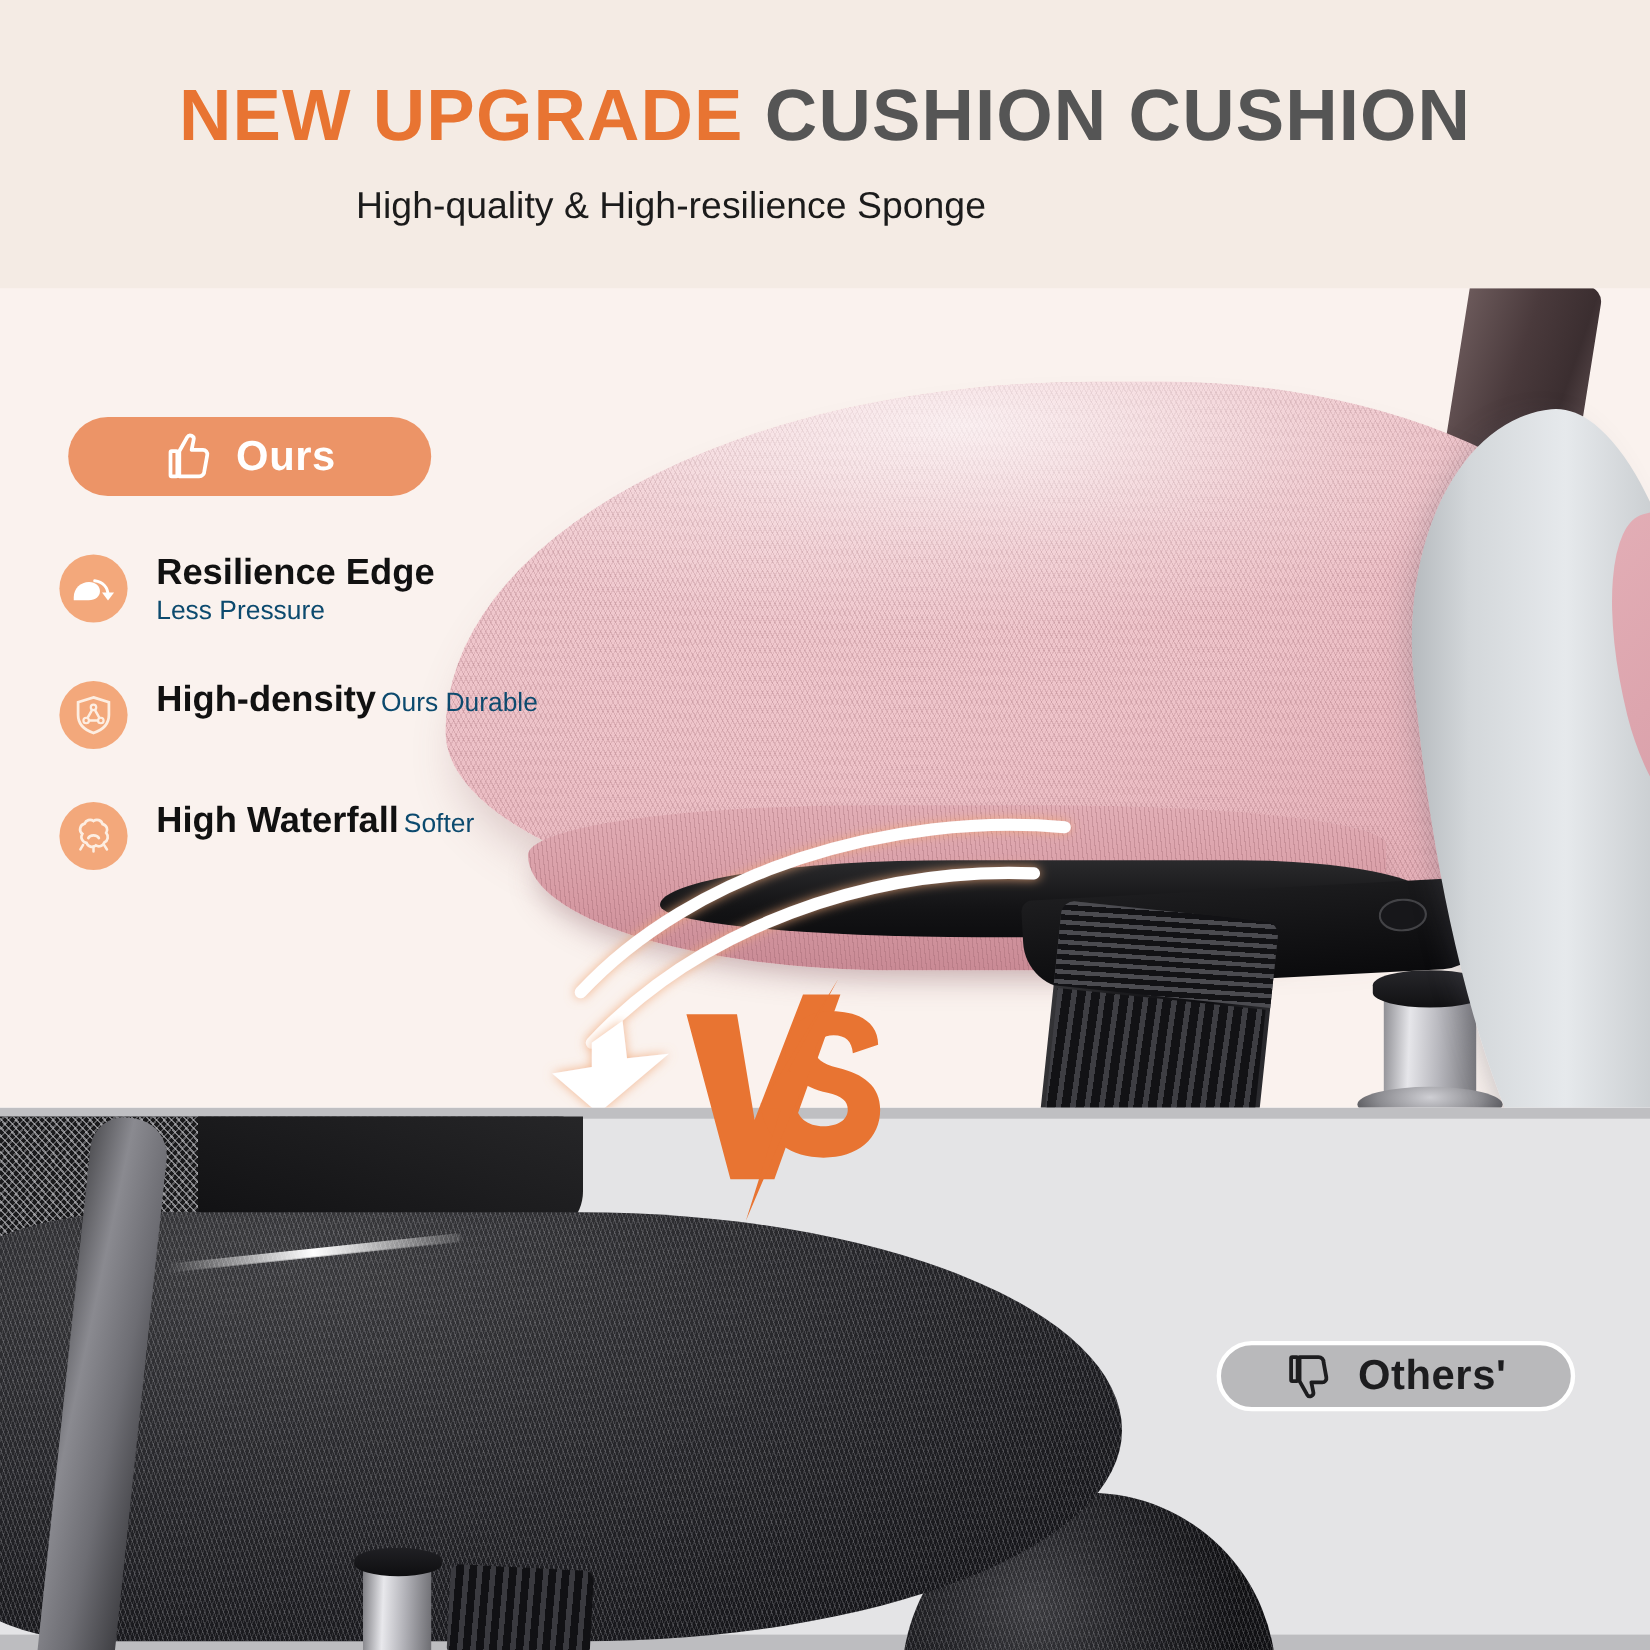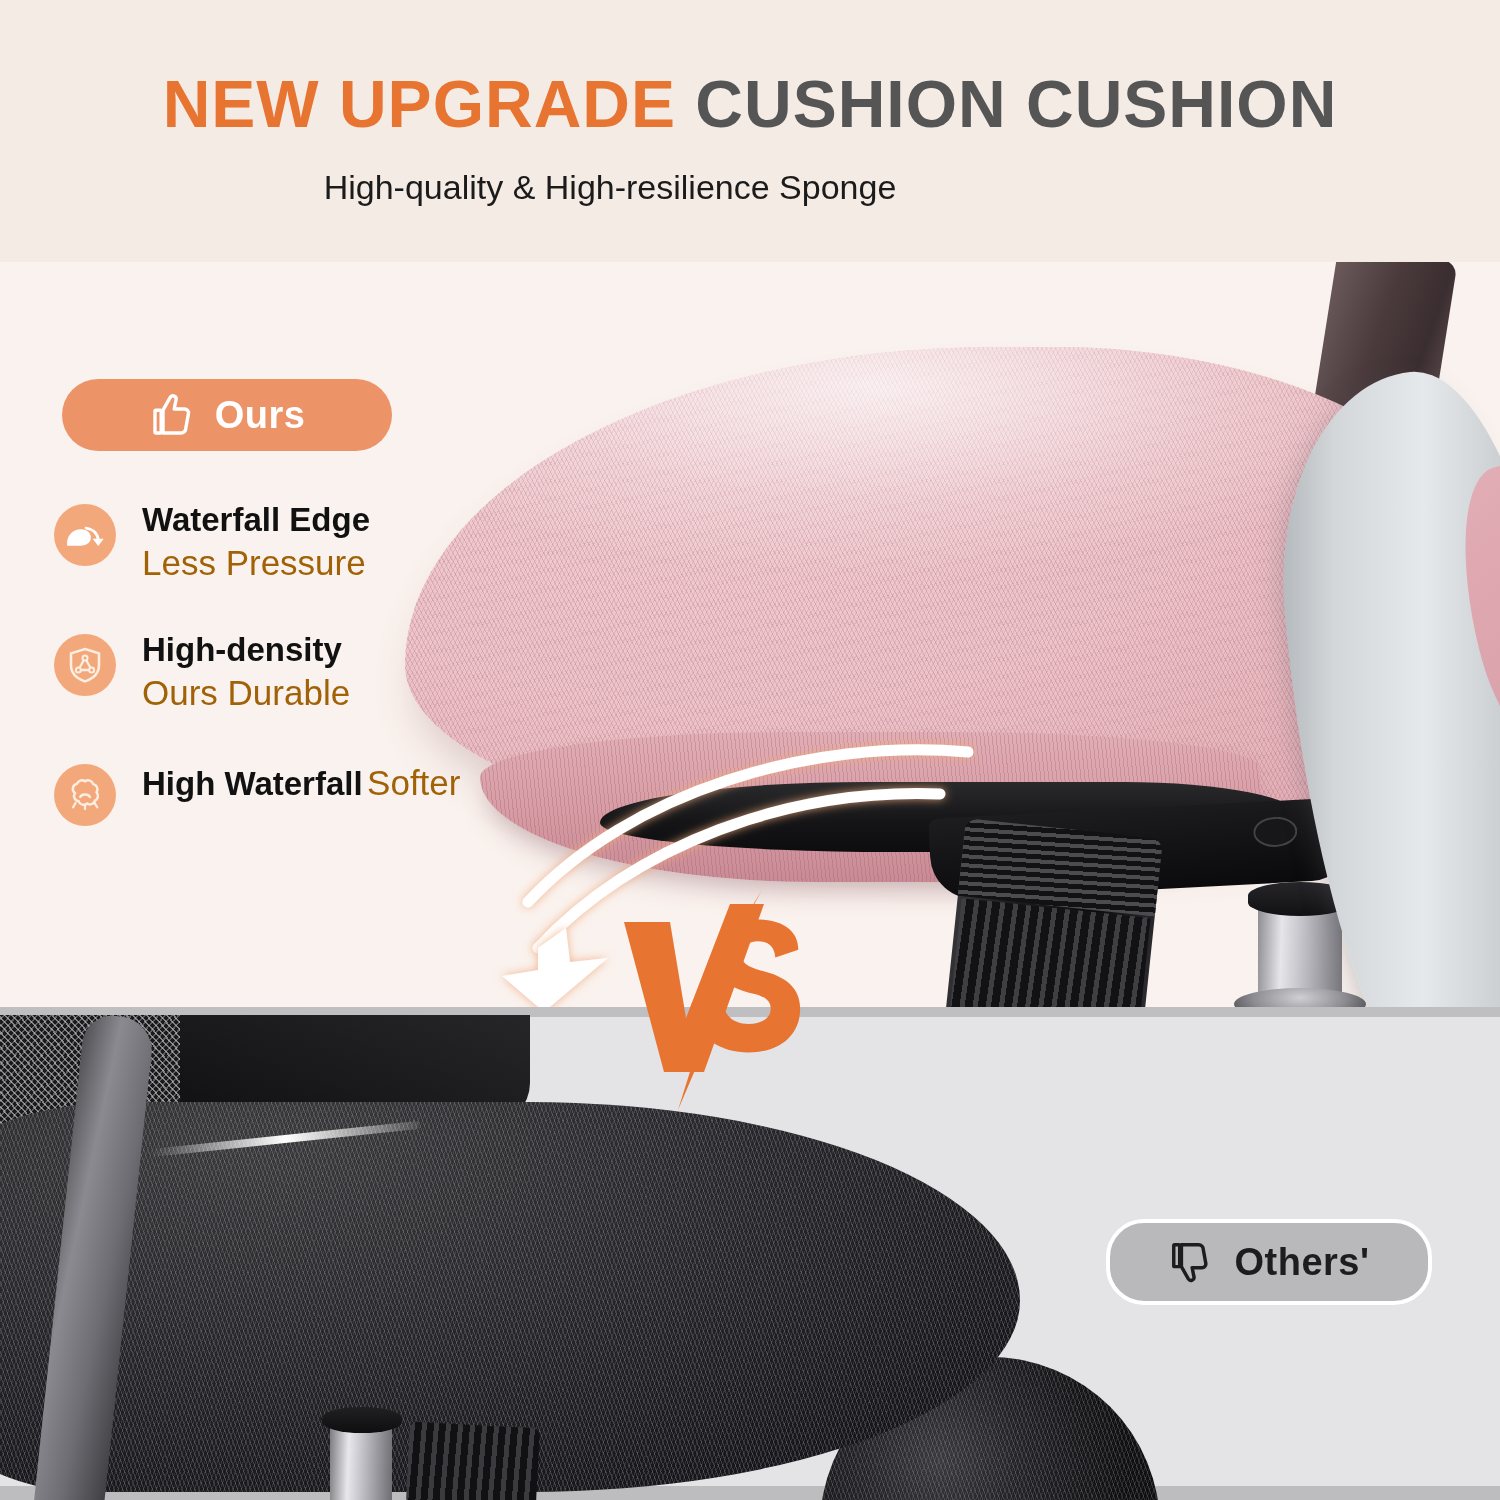--- a/index.html
+++ b/index.html
@@ -194,21 +194,21 @@
     background:#f3a87b;
     display:flex; align-items:center; justify-content:center;
     margin-top:4px;
   }
   .feat-txt{ padding-top:0; }
   .feat-title{
     font-size:33px; font-weight:bold; color:#111111; line-height:1.22;
     white-space:nowrap;
   }
   .feat-sub{
-    font-size:35px; font-weight:normal; color:#a16207; line-height:1.3;
+    font-size:24px; font-weight:normal; color:#0c4a6e; line-height:1.3;
     white-space:nowrap;
   }
 
   
   #vs-graphic{
     position:absolute; left:612px; top:890px; width:230px; height:220px;
     z-index:70;
   }
 
   
@@ -301,21 +301,21 @@
   }
   .blk-blob::before{
     content:""; position:absolute; inset:0; border-radius:inherit;
     background-image:
       repeating-linear-gradient(70deg, rgba(210,210,215,0.18) 0 1px, rgba(0,0,0,0) 1px 4px),
       repeating-linear-gradient(-70deg, rgba(200,200,205,0.12) 0 1px, rgba(0,0,0,0) 1px 4px);
   }
 
   
   #others-badge{
-    position:absolute; left:1106px; top:1219px; width:326px; height:86px;
+    position:absolute; left:1106px; top:1219px; width:326px; height:64px;
     background:#b9b9bb;
     border:4px solid #ffffff;
     border-radius:38px;
     display:flex; align-items:center; justify-content:center; gap:20px;
     z-index:75;
   }
   #others-badge .lbl{
     color:#1d1d1f; font-size:38px; font-weight:bold; letter-spacing:0.5px;
   }
 </style>
@@ -381,21 +381,21 @@
 
   <div class="feature">
     <span class="feat-icon">
       <svg width="44" height="44" viewBox="0 0 24 24">
         <path d="M2.2 16.4c0-4.4 3.4-7.6 7.6-7.6 3.4 0 5.4 2.2 5.4 4.6 0 2.6-2.2 4.4-5.6 4.4H2.2z" fill="#ffffff"></path>
         <path d="M12.6 8.2c4 0.6 6.6 3.2 6.6 7.2" fill="none" stroke="#ffffff" stroke-width="1.5" stroke-linecap="round"></path>
         <path d="M16.2 14l3 4 3-4z" fill="#ffffff"></path>
       </svg>
     </span>
     <span class="feat-txt">
-      <span class="feat-title">Waterfall Edge</span>
+      <span class="feat-title">Resilience Edge</span>
       <span class="feat-sub">Less Pressure</span>
     </span>
   </div>
 
   <div class="feature">
     <span class="feat-icon">
       <svg width="40" height="40" viewBox="0 0 24 24">
         <path d="M12 2.4 20.4 5v7c0 5-3.6 8.2-8.4 9.8C7.2 20.2 3.6 17 3.6 12V5z" fill="none" stroke="#fdeee2" stroke-width="1.5"></path>
         <path d="M12 7.8 16 15H8z" fill="none" stroke="#fdeee2" stroke-width="1.4"></path>
         <circle cx="12" cy="7.8" r="1.5" fill="#f3a87b" stroke="#fdeee2" stroke-width="1.2"></circle>

